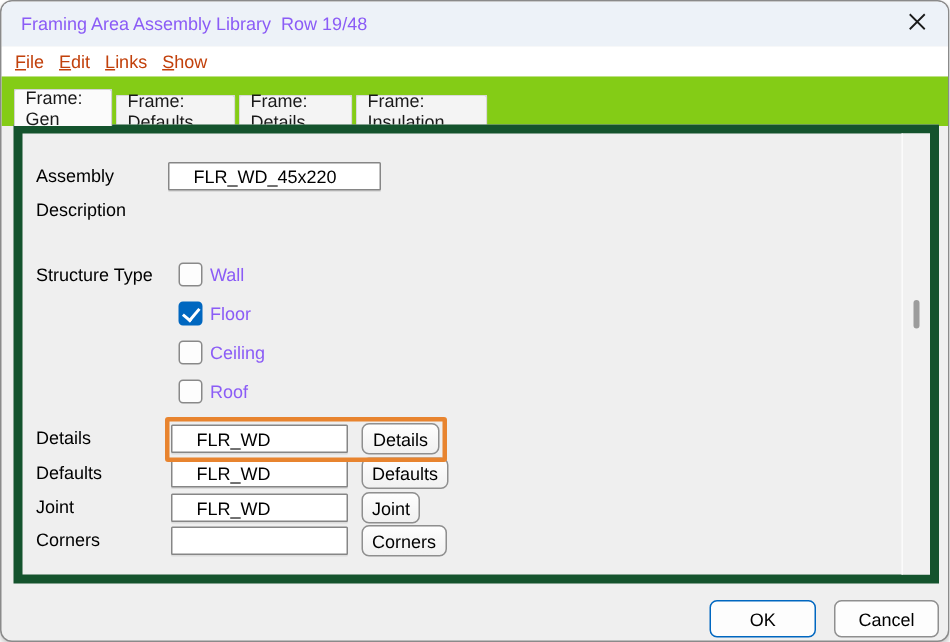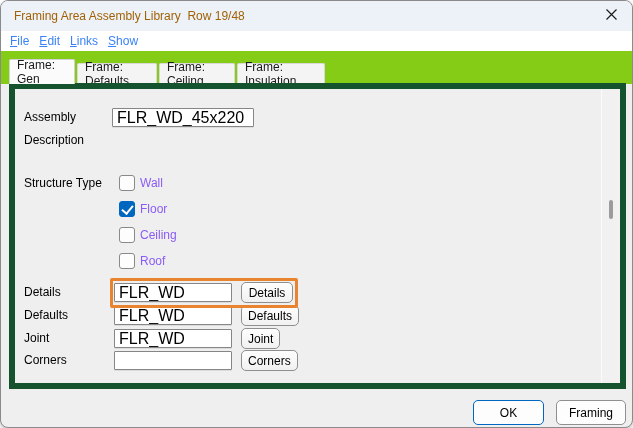--- a/index.html
+++ b/index.html
@@ -5,25 +5,25 @@
   * { margin:0; padding:0; box-sizing:border-box; }
   html,body { width:633px; height:428px; background:#ffffff; font-family:"Liberation Sans", sans-serif; }
   .window {
     position:relative; width:633px; height:428px;
     background:#efefef; border:1px solid #8a8a8a; border-radius:8px;
     overflow:hidden; font-size:12px; color:#1a1a1a;
     box-shadow:0 2px 4px rgba(0,0,0,.25);
   }
   
   .titlebar { position:absolute; left:0; top:0; width:100%; height:30px; background:#edf2f8; display:flex; align-items:center; }
-  .title-text { padding-left:13px; white-space:pre; color:#a16207; }
+  .title-text { padding-left:13px; white-space:pre; color:#8b5cf6; }
   .close-btn { position:absolute; right:5px; top:0; width:32px; height:30px; display:flex; align-items:center; justify-content:center; cursor:default; }
   
   .menubar { position:absolute; left:0; top:30px; width:100%; height:20px; background:#ffffff; display:flex; align-items:center; padding-left:4px; }
-  .menu-item { display:inline-block; padding:1px 5px; color:#3b82f6; }
+  .menu-item { display:inline-block; padding:1px 5px; color:#c2410c; }
   .menu-item::first-letter { text-decoration:underline; }
   
   .tabstrip { position:absolute; left:0; top:50px; width:100%; height:33px; background:#84cc16; }
   .tab {
     position:absolute; bottom:0; height:21px; padding:0 7px;
     background:#f4f4f4; border:1px solid #d9d9d9; border-bottom:none;
     border-radius:2px 2px 0 0; display:flex; align-items:center; justify-content:center;
     color:#1a1a1a;
   }
   .tab.active { height:25px; background:#fbfbfb; z-index:3; border-color:#d2d2d2; }
@@ -32,21 +32,21 @@
   .tab-2 { left:158px; width:76px; }
   .tab-3 { left:236px; width:88px; }
   
   .panel {
     position:absolute; left:8px; top:82px; width:617px; height:306px;
     background:#efefef; border:6px solid #14532d; z-index:2;
   }
   .field-label { position:absolute; left:9px; height:19px; line-height:19px; color:#000; }
   .text-input {
     position:absolute; height:19px; border:1px solid #868686; background:#ffffff;
-    font-family:"Liberation Sans", sans-serif; font-size:16px; padding:0 4px; color:#000;
+    font-family:"Liberation Sans", sans-serif; font-size:12px; padding:0 16px; color:#000;
     border-radius:1px; outline:none; box-shadow:0 1px 0 rgba(0,0,0,.08);
   }
   
   .check-row { position:absolute; left:104px; height:17px; display:flex; align-items:center; }
   .checkbox {
     width:16px; height:16px; border:1px solid #898989; border-radius:3px;
     background:#fdfdfd; position:relative; flex:0 0 auto;
   }
   .checkbox.checked { background:#0067c0; border-color:#0067c0; }
   .checkbox.checked::after {
@@ -94,21 +94,21 @@
   <div class="menubar">
     <span class="menu-item">File</span>
     <span class="menu-item">Edit</span>
     <span class="menu-item">Links</span>
     <span class="menu-item">Show</span>
   </div>
 
   <div class="tabstrip">
     <div class="tab tab-0 active">Frame: Gen</div>
     <div class="tab tab-1">Frame: Defaults</div>
-    <div class="tab tab-2">Frame: Ceiling</div>
+    <div class="tab tab-2">Frame: Details</div>
     <div class="tab tab-3">Frame: Insulation</div>
   </div>
 
   <div class="panel">
 
     <span class="field-label" style="top:19px;">Assembly</span>
     <input class="text-input" style="left: 97px; top: 19px; width: 142px;" value="FLR_WD_45x220">
 
     <span class="field-label" style="top:42px;">Description</span>
 
@@ -148,15 +148,15 @@
     <span class="field-label" style="top:262px;">Corners</span>
     <input class="text-input" style="left: 99px; top: 262px; width: 118px;" value="">
     <div class="side-btn" style="left:226px; top:261px; min-width:52px;">Corners</div>
 
     <div class="scroll-gutter">
       <div class="scroll-thumb"></div>
     </div>
   </div>
 
   <div class="footer-btn ok-btn">OK</div>
-  <div class="footer-btn cancel-btn">Framing</div>
+  <div class="footer-btn cancel-btn">Cancel</div>
 
 </div>
 
 </body></html>

